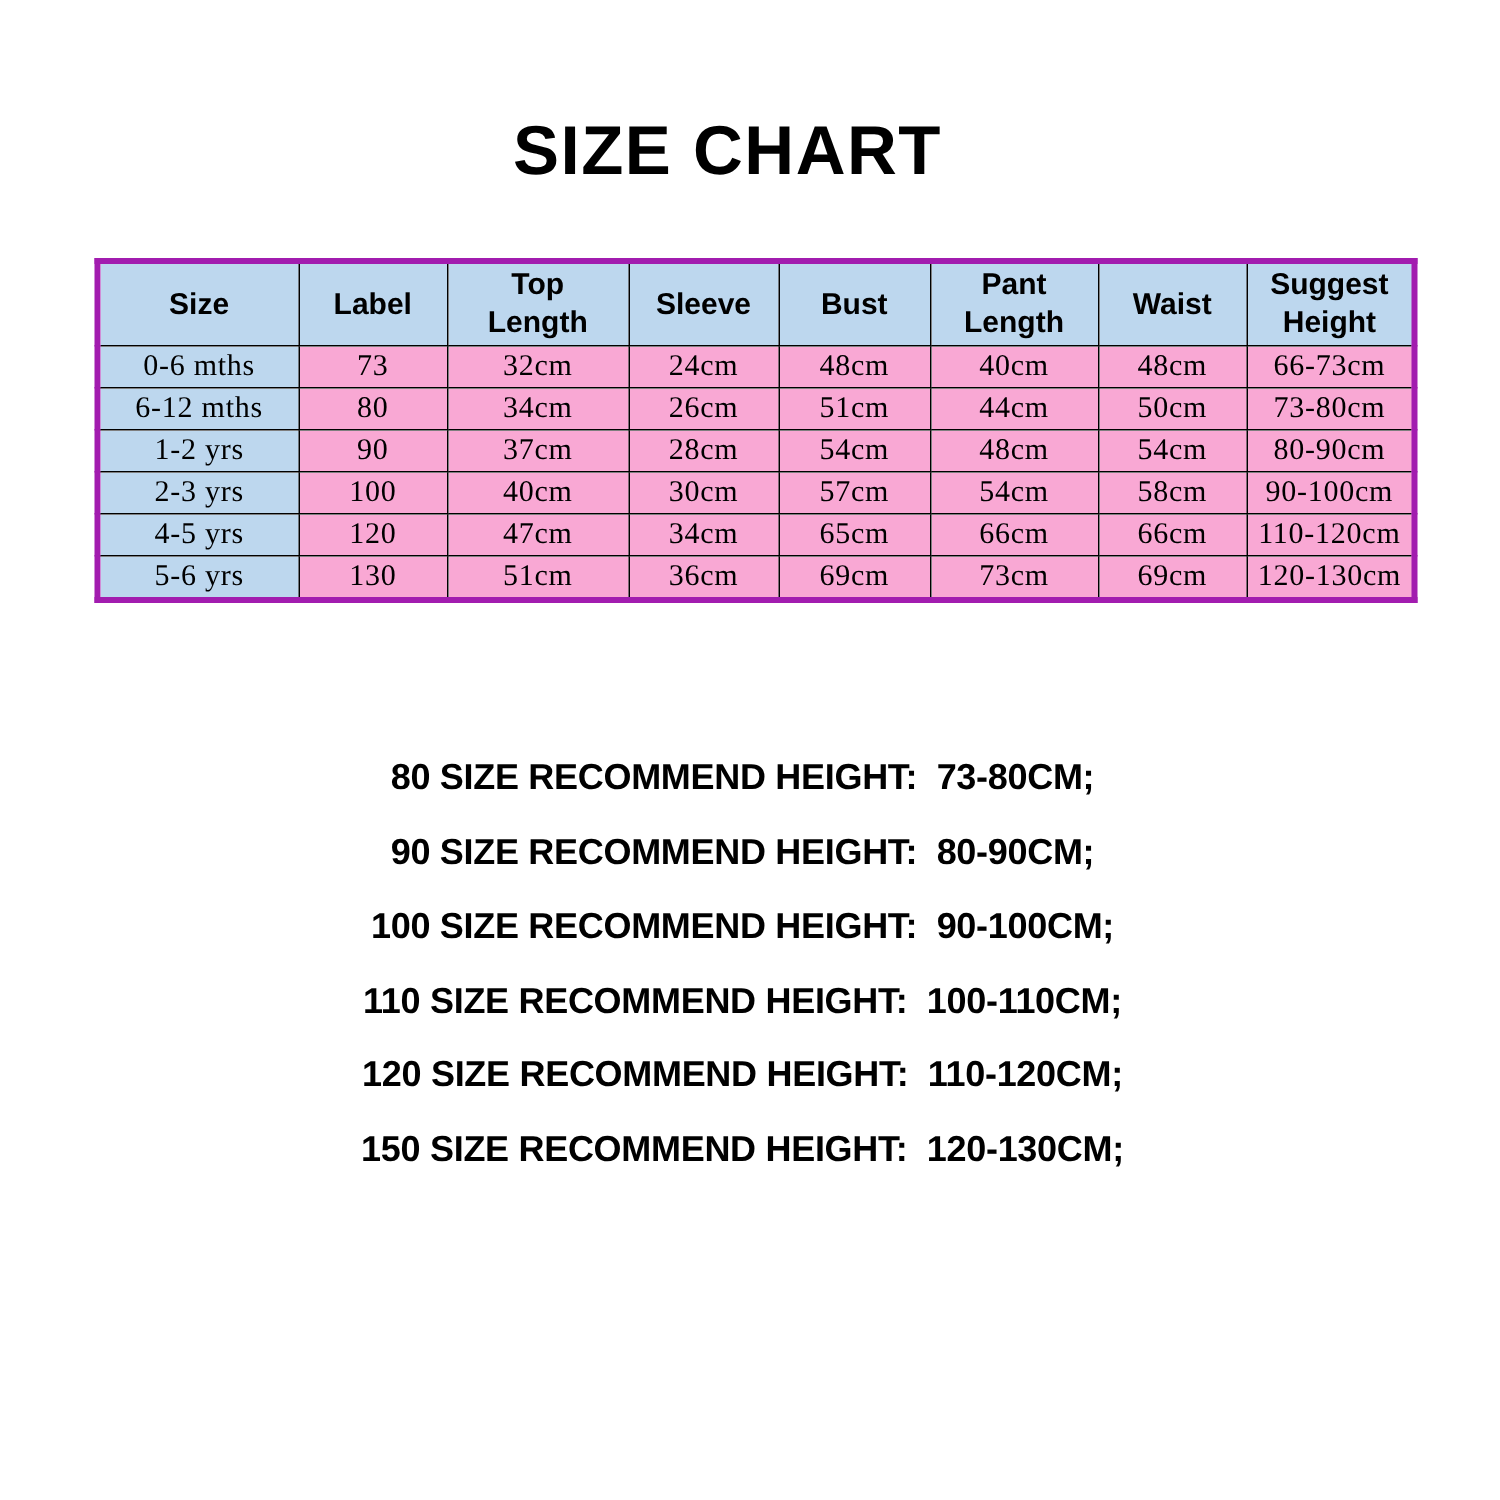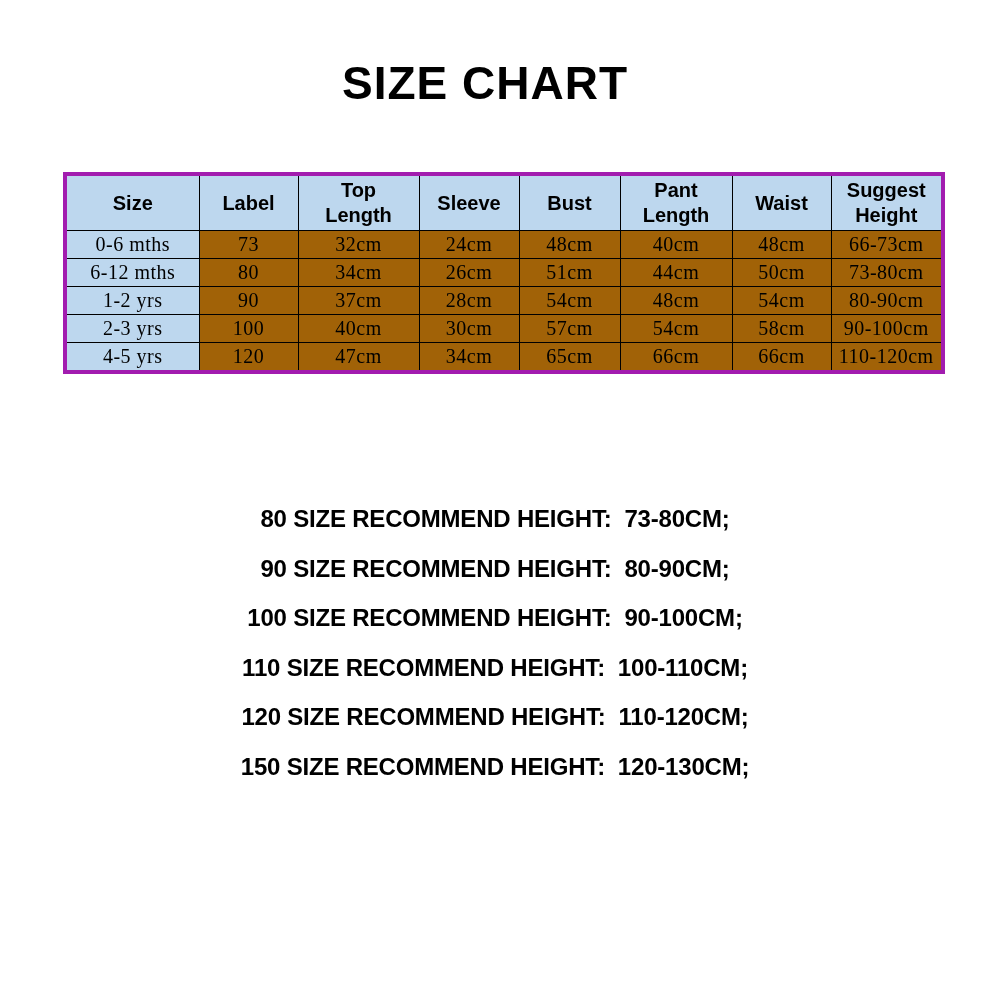--- a/index.html
+++ b/index.html
@@ -13,21 +13,21 @@
     overflow: hidden;
   }
   .page {
     position: relative;
     width: 1000px;
     height: 1000px;
     background: #ffffff;
   }
   .title {
     position: absolute;
-    top: 60px;
+    top: 77px;
     left: 0;
     width: 970px;
     margin: 0;
     text-align: center;
     font-size: 46px;
     font-weight: 800;
     letter-spacing: 1px;
     line-height: 1;
     font-family: "Liberation Sans", sans-serif;
   }
@@ -51,21 +51,21 @@
   table.size-table th {
     height: 54px;
     background: #BDD7EE;
     font-family: "Liberation Sans", sans-serif;
     font-size: 20px;
     font-weight: 700;
     line-height: 1.25;
   }
   table.size-table td {
     height: 27px;
-    background: #a16207;
+    background: #f9a8d4;
     font-family: "Liberation Serif", serif;
     font-size: 20px;
     font-weight: 400;
     letter-spacing: 0.5px;
   }
   table.size-table td.rowhead {
     background: #BDD7EE;
     text-align: center;
   }
   .notes {
@@ -159,20 +159,30 @@
         <tr>
           <td class="rowhead">4-5 yrs</td>
           <td>120</td>
           <td>47cm</td>
           <td>34cm</td>
           <td>65cm</td>
           <td>66cm</td>
           <td>66cm</td>
           <td>110-120cm</td>
         </tr>
+        <tr>
+          <td class="rowhead">5-6 yrs</td>
+          <td>130</td>
+          <td>51cm</td>
+          <td>36cm</td>
+          <td>69cm</td>
+          <td>73cm</td>
+          <td>69cm</td>
+          <td>120-130cm</td>
+        </tr>
       </tbody>
   </table>
 
   <div class="notes">
       <div class="note-line">80 SIZE RECOMMEND HEIGHT:  73-80CM;</div>
       <div class="note-line">90 SIZE RECOMMEND HEIGHT:  80-90CM;</div>
       <div class="note-line">100 SIZE RECOMMEND HEIGHT:  90-100CM;</div>
       <div class="note-line">110 SIZE RECOMMEND HEIGHT:  100-110CM;</div>
       <div class="note-line">120 SIZE RECOMMEND HEIGHT:  110-120CM;</div>
       <div class="note-line">150 SIZE RECOMMEND HEIGHT:  120-130CM;</div>

